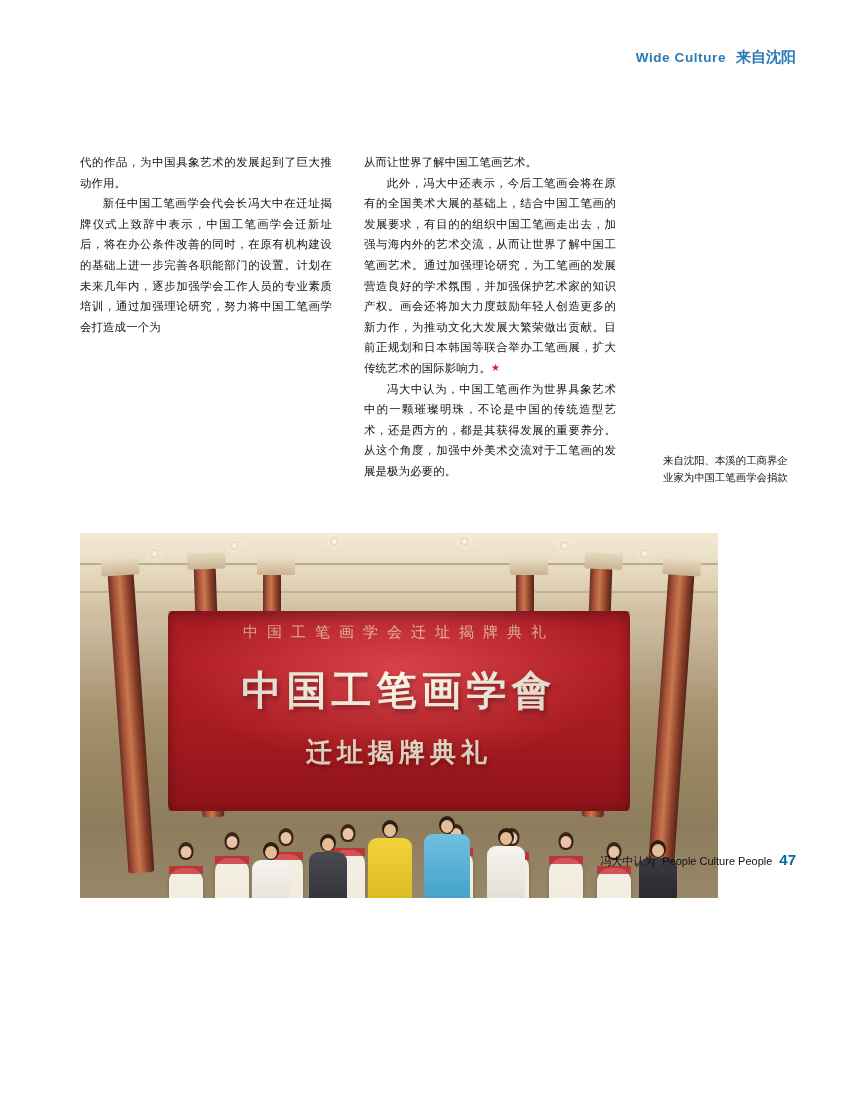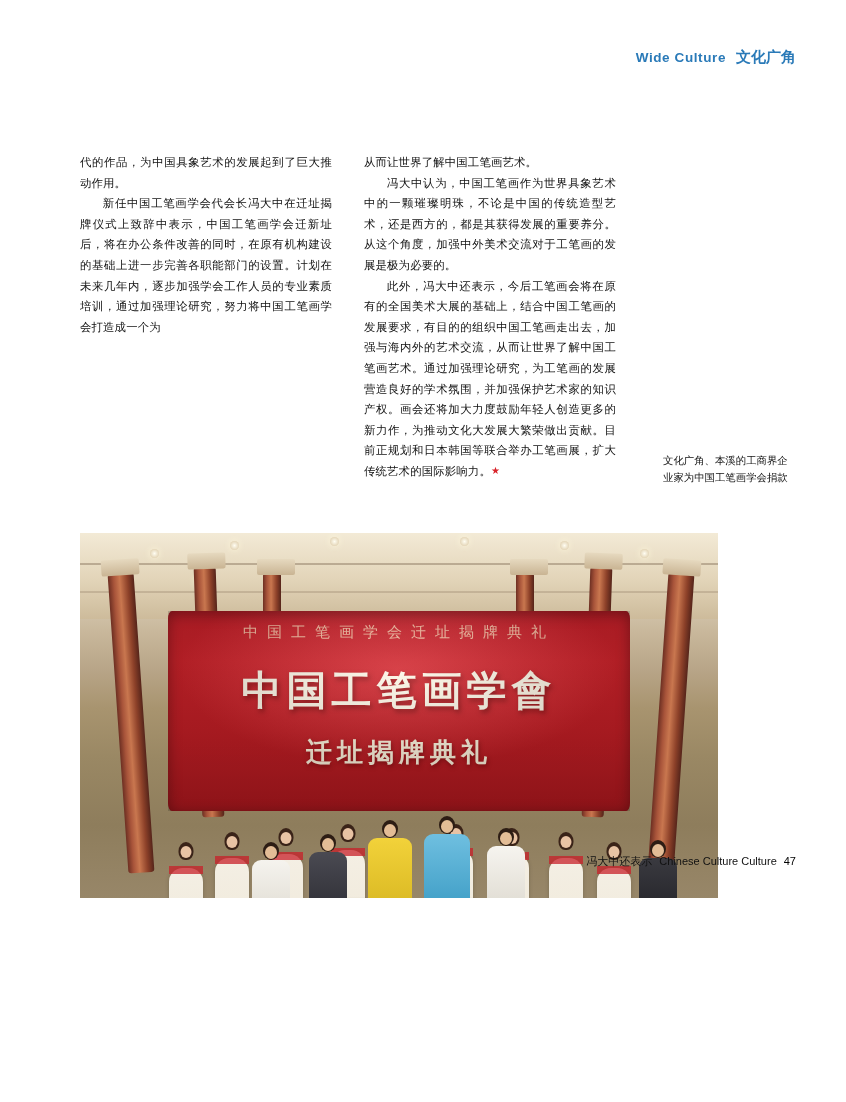--- a/index.html
+++ b/index.html
@@ -297,45 +297,45 @@
     position: absolute;
     right: 50px;
     bottom: 29px;
     display: flex;
     align-items: baseline;
     gap: 7px;
     white-space: nowrap;
   }
   .footer .cn { font-size: 11px; color: #111; }
   .footer .en { font-size: 11px; color: #111; }
-  .footer .pg { font-size: 11px; color: #000000; font-weight: normal; }
+  .footer .pg { font-size: 15px; color: #0369a1; font-weight: bold; }
 </style>
 </head>
 <body>
 
 <div class="page">
 
   <div class="header">
     <span class="en">Wide Culture</span>
-    <span class="cn">文化广角</span>
+    <span class="cn">来自沈阳</span>
   </div>
 
   <div class="columns">
     <div class="col">
       <p>代的作品，为中国具象艺术的发展起到了巨大推动作用。</p>
       <p class="indent">新任中国工笔画学会代会长冯大中在迁址揭牌仪式上致辞中表示，中国工笔画学会迁新址后，将在办公条件改善的同时，在原有机构建设的基础上进一步完善各职能部门的设置。计划在未来几年内，逐步加强学会工作人员的专业素质培训，通过加强理论研究，努力将中国工笔画学会打造成一个为</p>
     </div>
     <div class="col">
       <p>从而让世界了解中国工笔画艺术。</p>
+      <p class="indent"><span>此外，冯大中还表示，今后工笔画会将在原有的全国美术大展的基础上，结合中国工笔画的发展要求，有目的的组织中国工笔画走出去，加强与海内外的艺术交流，从而让世界了解中国工笔画艺术。通过加强理论研究，为工笔画的发展营造良好的学术氛围，并加强保护艺术家的知识产权。画会还将加大力度鼓励年轻人创造更多的新力作，为推动文化大发展大繁荣做出贡献。目前正规划和日本韩国等联合举办工笔画展，扩大传统艺术的国际影响力。</span><span class="star">★</span></p>
       <p class="indent">冯大中认为，中国工笔画作为世界具象艺术中的一颗璀璨明珠，不论是中国的传统造型艺术，还是西方的，都是其获得发展的重要养分。从这个角度，加强中外美术交流对于工笔画的发展是极为必要的。</p>
-      <p class="indent"><span>此外，冯大中还表示，今后工笔画会将在原有的全国美术大展的基础上，结合中国工笔画的发展要求，有目的的组织中国工笔画走出去，加强与海内外的艺术交流，从而让世界了解中国工笔画艺术。通过加强理论研究，为工笔画的发展营造良好的学术氛围，并加强保护艺术家的知识产权。画会还将加大力度鼓励年轻人创造更多的新力作，为推动文化大发展大繁荣做出贡献。目前正规划和日本韩国等联合举办工笔画展，扩大传统艺术的国际影响力。</span><span class="star">★</span></p>
     </div>
   </div>
 
-  <div class="caption">文化广角、本溪的工商界企业家为中国工笔画学会捐款</div>
+  <div class="caption">来自沈阳、本溪的工商界企业家为中国工笔画学会捐款</div>
 
   <div class="photo-wrap">
     <div class="photo">
 
       <div class="ceiling">
         <div class="ceil-line" style="left:0;top:30px;width:638px;"></div>
         <div class="ceil-line" style="left:0;top:58px;width:638px;opacity:.6;"></div>
         <div class="spot" style="left:70px;top:16px;"></div>
         <div class="spot" style="left:150px;top:8px;"></div>
         <div class="spot" style="left:250px;top:4px;"></div>
@@ -466,18 +466,18 @@
             <div class="shoes"></div>
         </div>
 
         <div class="carpet-red"></div>
         <div class="carpet"></div>
       </div>
     </div>
   </div>
 
   <div class="footer">
-    <span class="cn">冯大中还表示</span>
-    <span class="en">Chinese Culture Culture</span>
+    <span class="cn">冯大中认为</span>
+    <span class="en">People Culture People</span>
     <span class="pg">47</span>
   </div>
 
 </div>
 
 </body></html>

